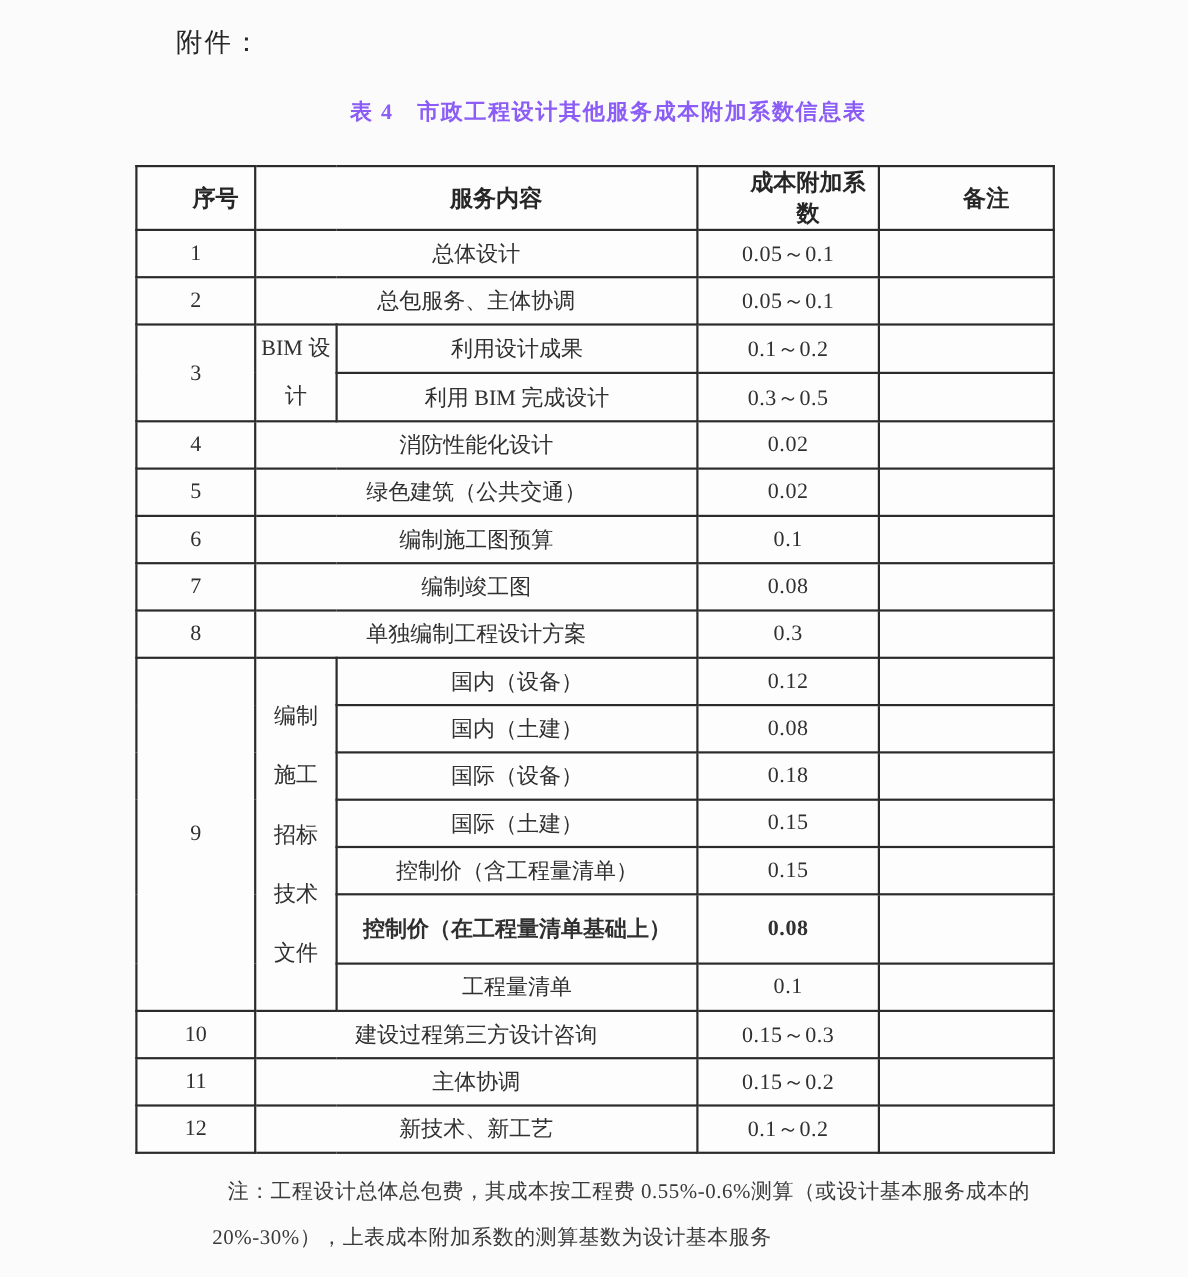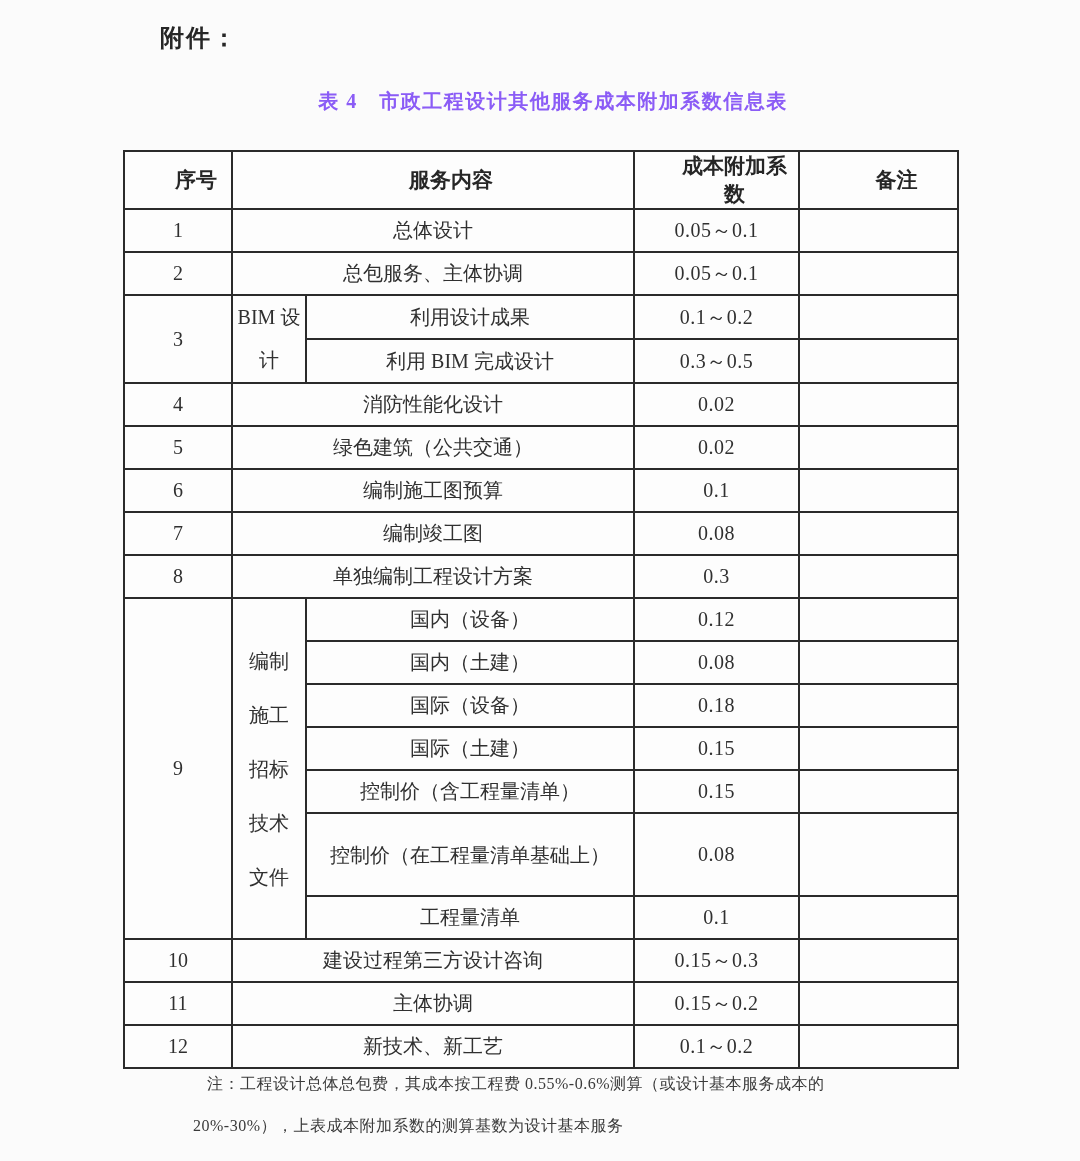--- a/index.html
+++ b/index.html
@@ -7,21 +7,21 @@
     width: 1080px; height: 1161px;
     background: #fbfbfb;
     font-family: "Liberation Serif", "DejaVu Serif", serif;
     color: #2e2e2e;
     overflow: hidden;
   }
   .page { position: relative; width: 1080px; height: 1161px; }
 
   .attachment {
     position: absolute; left: 160px; top: 22px;
-    font-size: 24px; font-weight: bold; color: #262626;
+    font-size: 24px; font-weight: normal; color: #262626;
     letter-spacing: 2px;
   }
   .title {
     position: absolute; left: 123px; top: 88px; width: 860px;
     text-align: center;
     font-size: 20px; font-weight: bold; color: #8b5cf6;
     letter-spacing: 1.5px;
   }
 
   table.coef {
@@ -39,34 +39,34 @@
     border: 2px solid #2b2b2b;
     text-align: center; vertical-align: middle;
     font-size: 20px; color: #303030;
     padding: 0 4px;
     overflow: hidden;
   }
   table.coef th { font-weight: bold; font-size: 21px; color: #262626; padding-left: 40px; }
 
   tr.h-head   { height: 44px; }
   tr.h-row    { height: 43px; }
-  tr.h-tall   { height: 83px; }
+  tr.h-tall   { height: 63px; font-weight: bold; }
 
   td.coef-val { font-size: 21px; letter-spacing: 0.5px; }
 
   td.group-cell { line-height: 2.15; }
   .vwrap {
     display: inline-block;
     width: 2.5em;
     line-height: 2.7;
   }
 
   .note {
     position: absolute; left: 193px; top: 1063px; width: 770px;
-    font-size: 16px; color: #3a3a3a;
+    font-size: 19px; color: #3a3a3a;
     line-height: 42px;
     letter-spacing: 0.5px;
   }
   .note .line1 { text-indent: 14px; }
 </style>
 </head>
 <body>
 
 <div class="page">
 

